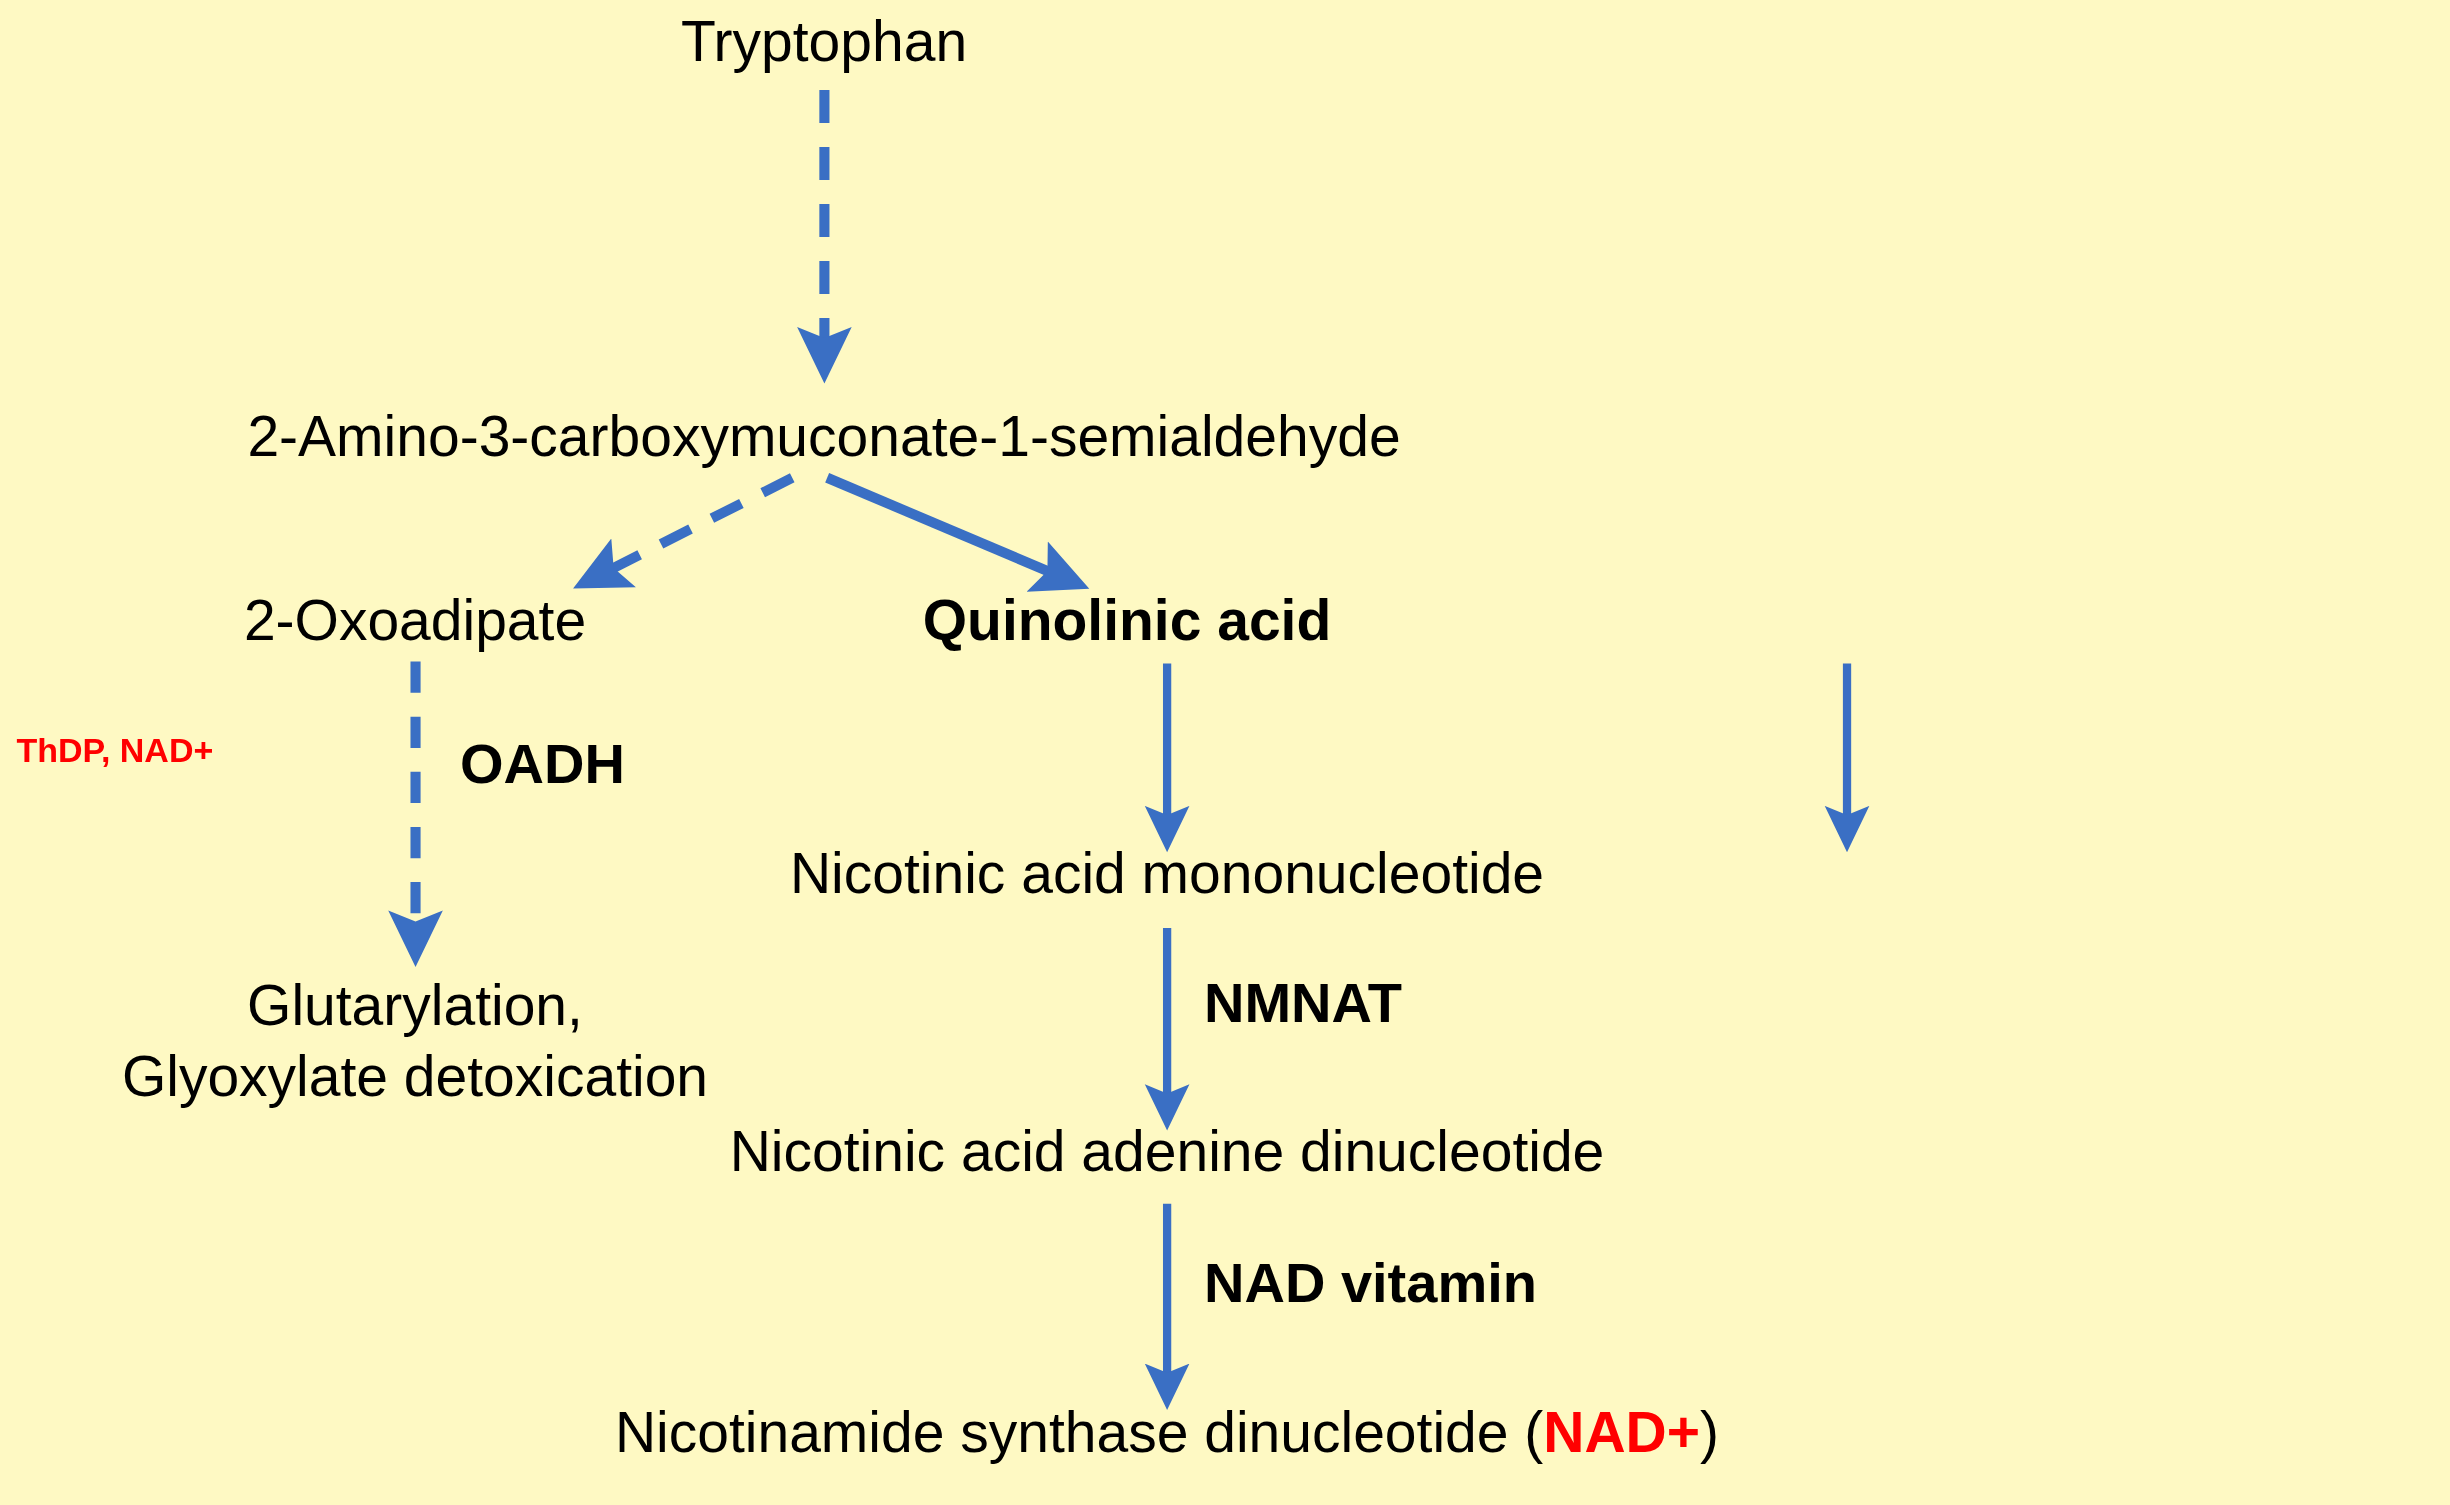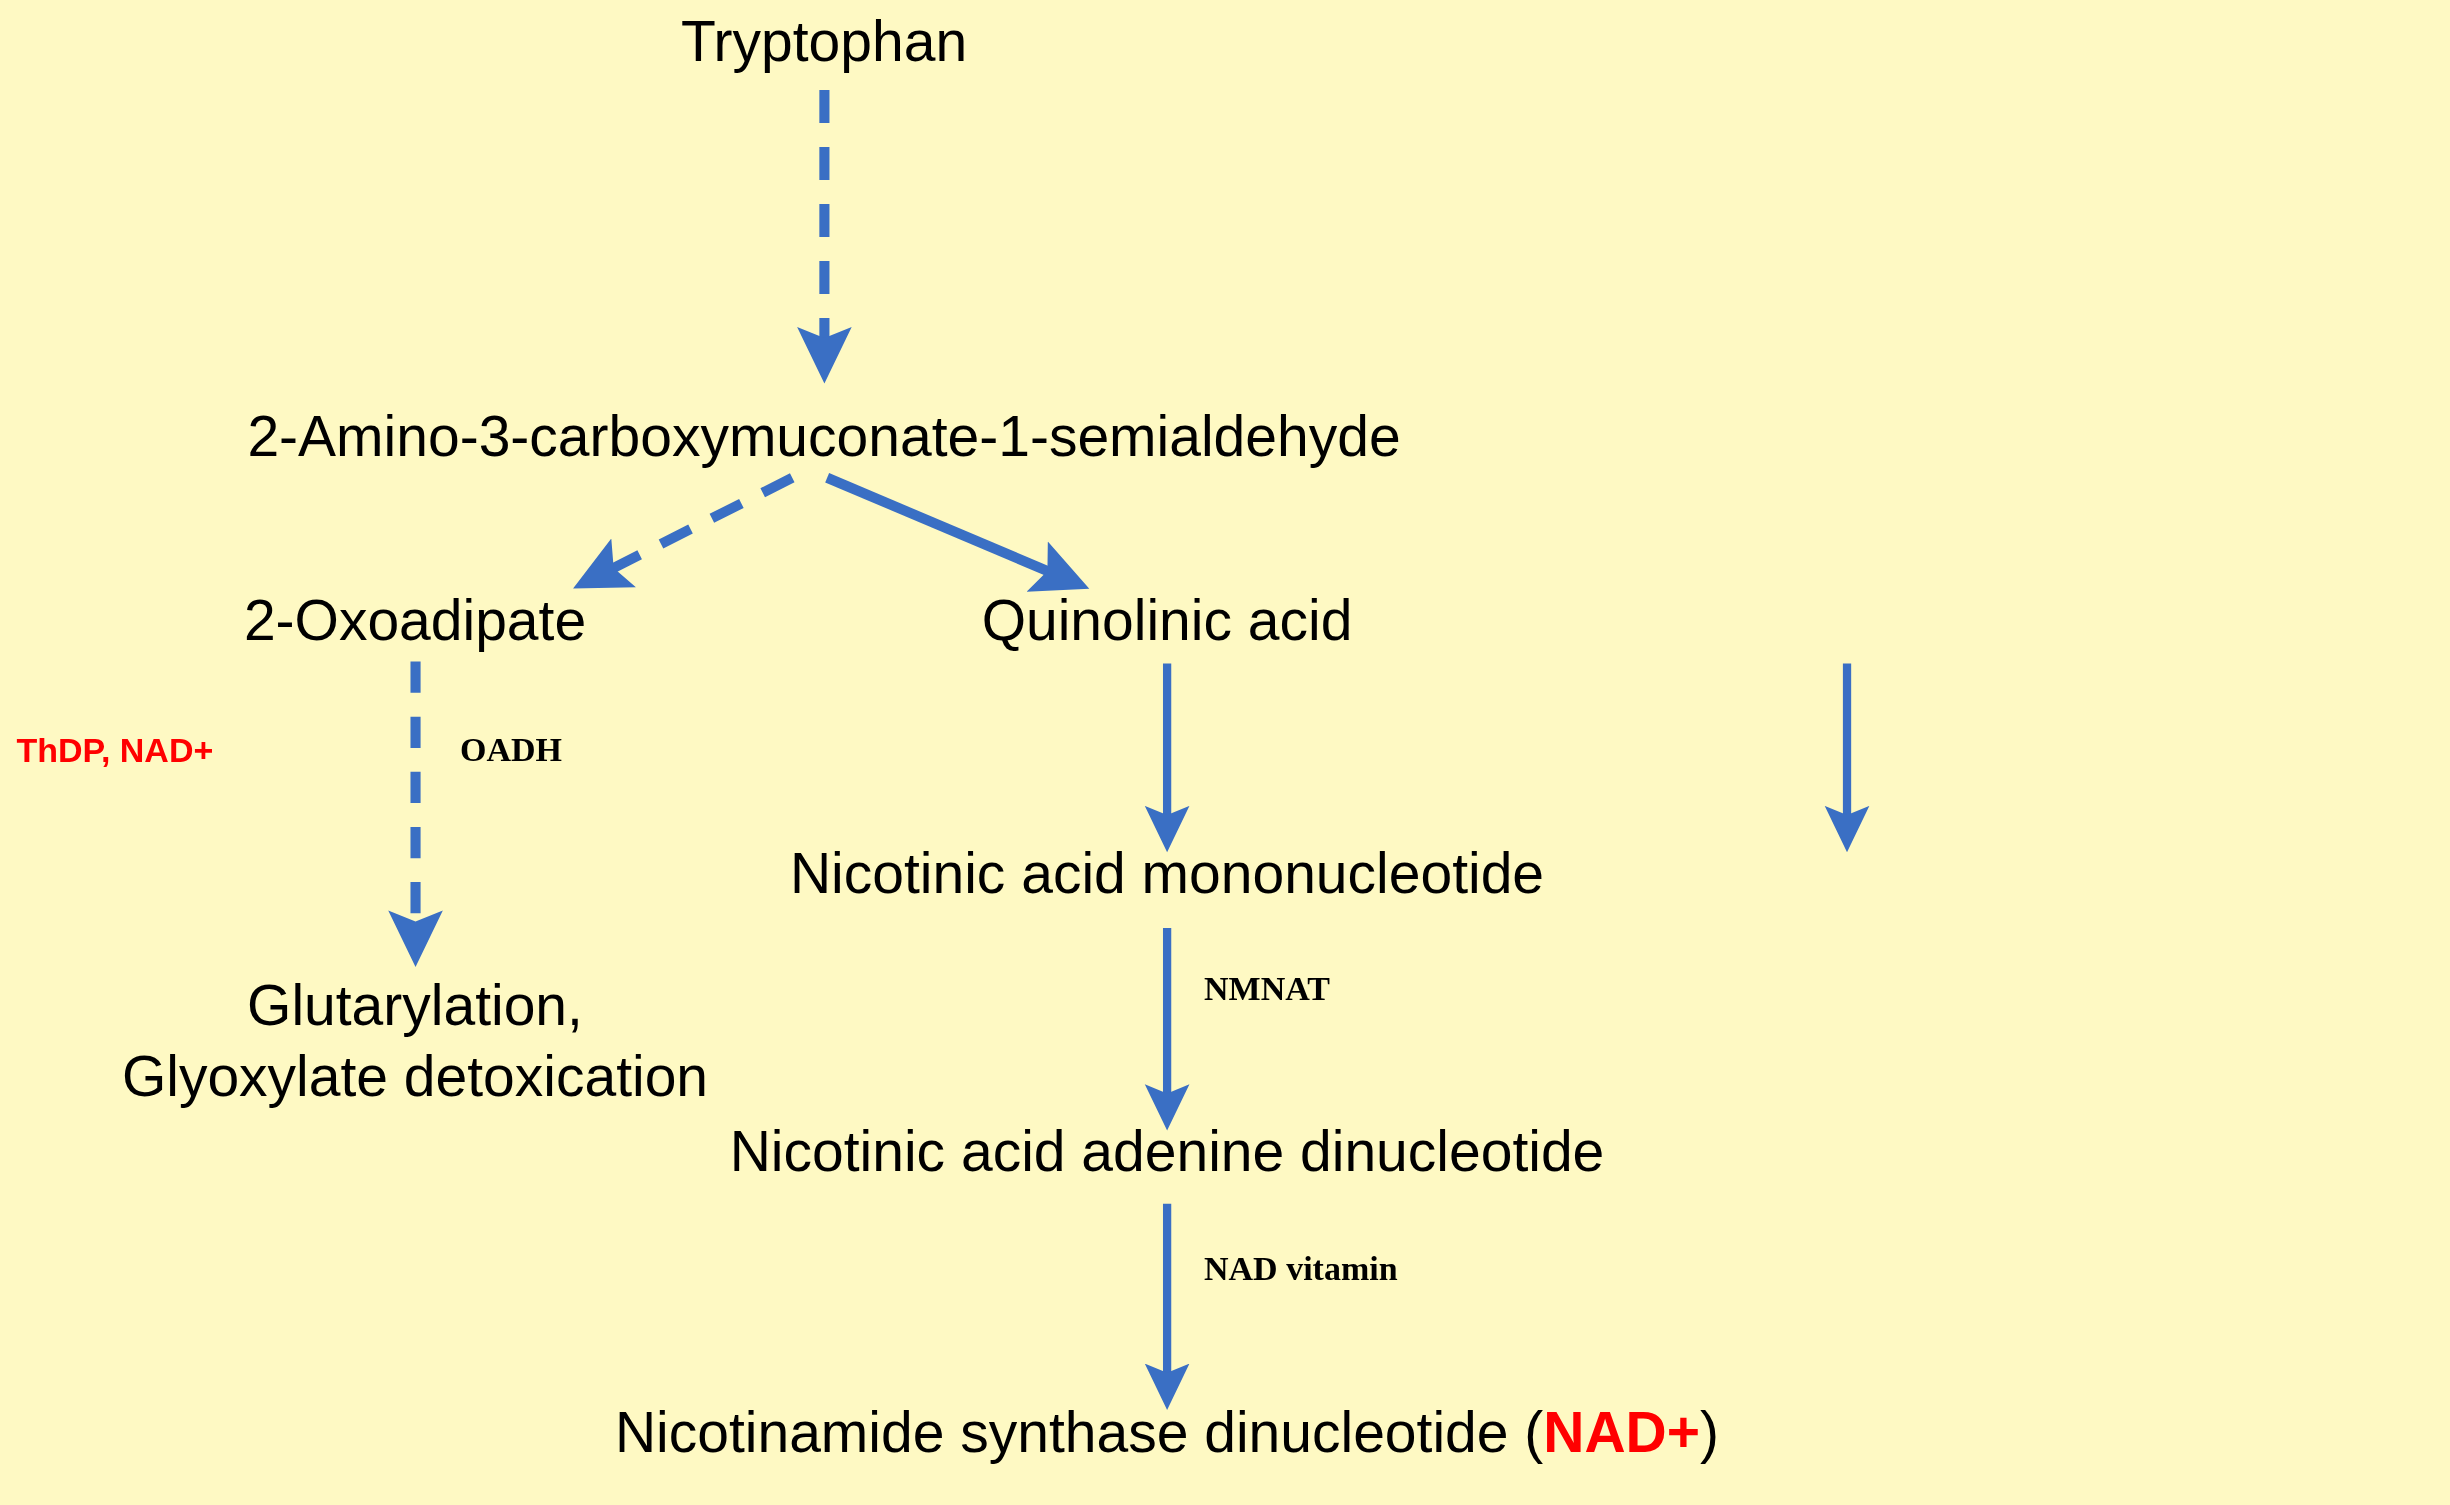--- a/index.html
+++ b/index.html
@@ -24,22 +24,22 @@
     color: #000000;
     white-space: nowrap;
     line-height: 1.15;
   }
   .node.centered {
     transform: translateX(-50%);
     text-align: center;
   }
   .enzyme {
     position: absolute;
-    font-family: Liberation Serif, serif;
-    font-size: 34px;
+    font-family: Liberation Sans, sans-serif;
+    font-size: 56px;
     font-weight: bold;
     color: #000000;
     white-space: nowrap;
   }
   .cofactor {
     position: absolute;
     font-family: "Liberation Sans", sans-serif;
     font-size: 34px;
     font-weight: bold;
     color: #FF0000;
@@ -89,21 +89,21 @@
 
     <line x1="1270" y1="1310" x2="1270" y2="1512" stroke="#3A6FC4" stroke-width="9" marker-end="url(#ah)"></line>
   </svg>
 
   <div class="node centered" style="left:824px; top:9.2px;">Tryptophan</div>
 
   <div class="node centered" style="left:824px; top:404px;">2-Amino-3-carboxymuconate-1-semialdehyde</div>
 
   <div class="node centered" style="left:415px; top:588px;">2-Oxoadipate</div>
 
-  <div class="node centered" style="left:1167px; top:588px;">Quinolinic acid</div>
+  <div class="node centered" style="left:1127px; top:588px;font-weight:bold;">Quinolinic acid</div>
 
 
   <div class="cofactor" style="left:16.5px; top:731px;">ThDP, NAD+</div>
 
   <div class="enzyme" style="left:460px; top:731px;">OADH</div>
 
   <div class="node centered multi-line" style="left:415px; top:970px;">
     <div>Glutarylation,</div>
     <div>Glyoxylate detoxication</div>
   </div>

